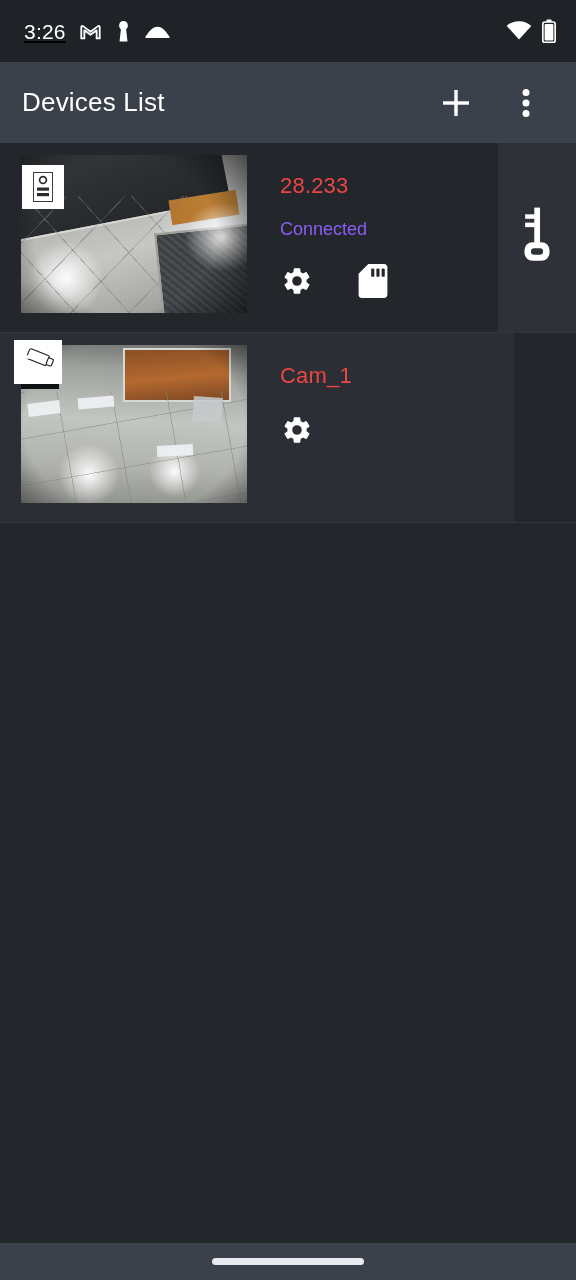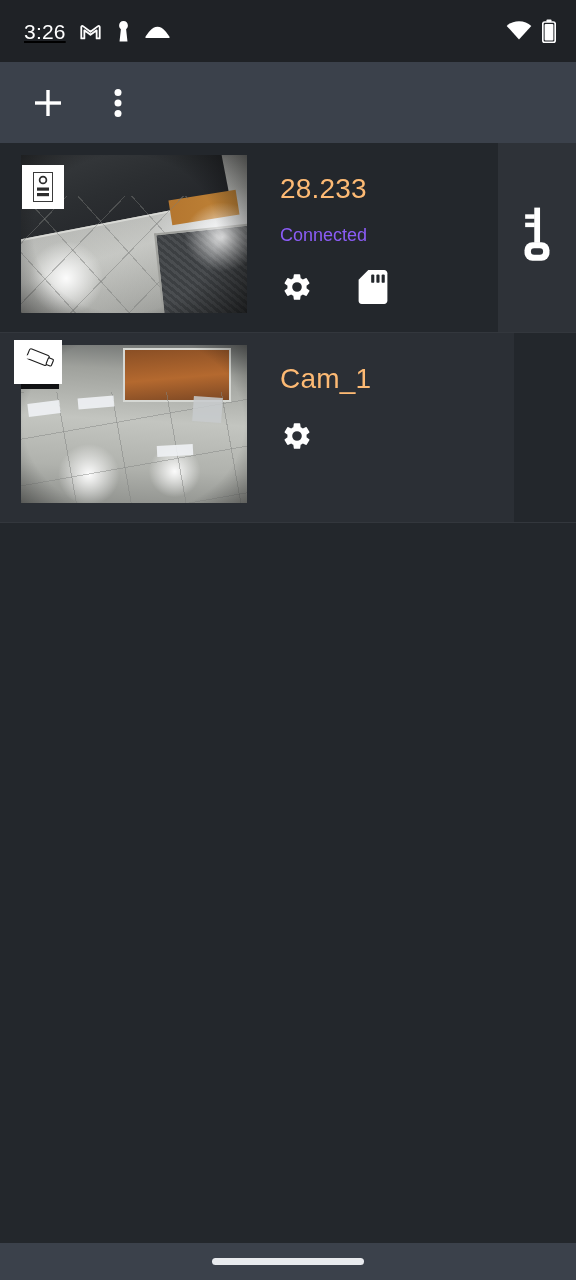--- a/index.html
+++ b/index.html
@@ -228,22 +228,22 @@
   .badge-doorbell { width: 42px; height: 44px; top: 10px; left: 1px; }
   .badge-cctv     { width: 48px; height: 44px; top: -5px; left: -7px; }
 
   .row-info {
     margin-left: 33px;
     padding-top: 20px;
     display: flex;
     flex-direction: column;
   }
   .dev-name {
-    color: #fdba74;
-    font-size: 28px;
+    color: #ef4444;
+    font-size: 22px;
     letter-spacing: 0.2px;
     line-height: 1;
   }
   .dev-status {
     color: #8b5cf6;
     font-size: 18px;
     margin-top: 23px;
     line-height: 1;
   }
   .row-actions {
@@ -326,20 +326,21 @@
         <svg width="14" height="24" viewBox="0 0 14 24">
           <rect x="4.5" y="0.5" width="5" height="2.6" rx="0.8" fill="#ffffff"></rect>
           <rect x="0.8" y="3" width="12.4" height="20.4" rx="2" fill="none" stroke="#ffffff" stroke-width="1.7"></rect>
           <rect x="2.6" y="5" width="8.8" height="16.6" rx="1" fill="#ffffff"></rect>
         </svg>
       </span>
     </div>
   </div>
 
   <div id="app-bar">
+    <div id="app-title">Devices List</div>
     <div class="appbar-btn" id="plus-btn">
       <svg width="32" height="32" viewBox="0 0 32 32">
         <rect x="14.3" y="3" width="3.4" height="26" fill="#ffffff"></rect>
         <rect x="3" y="14.3" width="26" height="3.4" fill="#ffffff"></rect>
       </svg>
     </div>
     <div class="appbar-btn" id="menu-btn">
       <svg width="8" height="30" viewBox="0 0 8 30">
         <circle cx="4" cy="4.4" r="3.5" fill="#ffffff"></circle>
         <circle cx="4" cy="15" r="3.5" fill="#ffffff"></circle>

